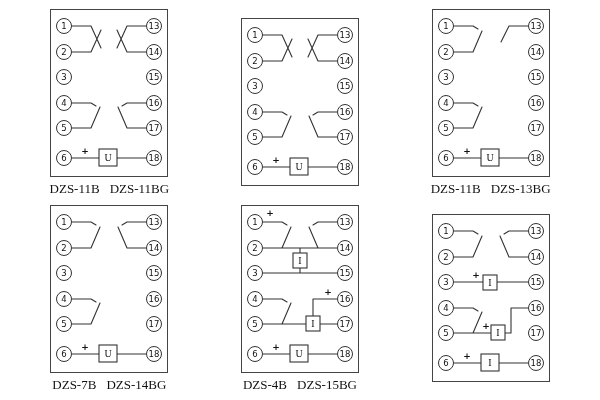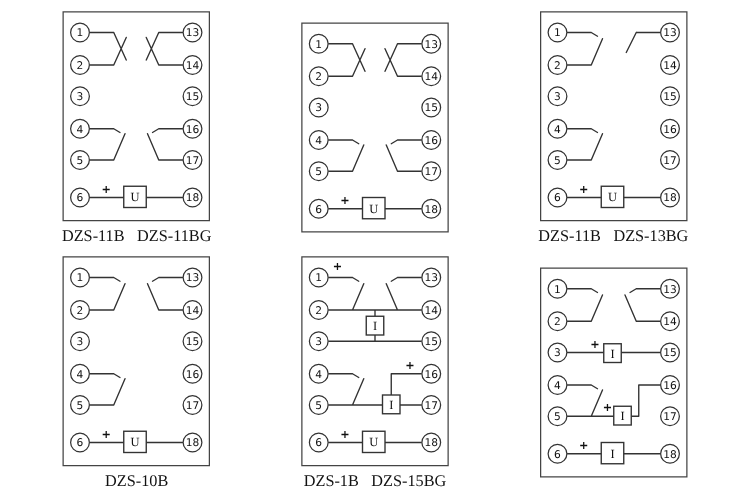--- a/index.html
+++ b/index.html
@@ -165,21 +165,22 @@
           <text class="tnum" x="105" y="72">15</text>
         <circle class="term" cx="105" cy="95" r="7.5"></circle>
           <text class="tnum" x="105" y="98">16</text>
         <circle class="term" cx="105" cy="120" r="7.5"></circle>
           <text class="tnum" x="105" y="123">17</text>
         <circle class="term" cx="105" cy="150" r="7.5"></circle>
           <text class="tnum" x="105" y="153">18</text>
       </g>
     </svg>
     <figcaption class="cap">
-      <span>DZS-10B</span>
+      <span>DZS-7B</span>
+      <span>DZS-14BG</span>
     </figcaption>
   </figure>
 
   <figure class="cell">
     <svg class="dia" width="120" height="170" viewBox="0 0 120 170">
       <rect class="box" x="1.5" y="1.5" width="117" height="167"></rect>
       <path class="wire" d="M23 18H42M23 44H42M42 44L51 23M42 18l5 3M97 18H78M97 44H78M78 44L69 23M78 18l-5 3M42 44H78M60 44V49M60 64V69M23 69H97M23 95H42M23 120H42M42 120L51 99M42 95l5 3M42 120H66M80 120H97M97 95H73M73 95V112M23 150H50M68 150H97"></path>
       <rect class="coil" x="53" y="49" width="14" height="15"></rect>
       <text class="clabel" x="60" y="60">I</text>
       <rect class="coil" x="66" y="112" width="14" height="15"></rect>
@@ -210,21 +211,21 @@
           <text class="tnum" x="105" y="72">15</text>
         <circle class="term" cx="105" cy="95" r="7.5"></circle>
           <text class="tnum" x="105" y="98">16</text>
         <circle class="term" cx="105" cy="120" r="7.5"></circle>
           <text class="tnum" x="105" y="123">17</text>
         <circle class="term" cx="105" cy="150" r="7.5"></circle>
           <text class="tnum" x="105" y="153">18</text>
       </g>
     </svg>
     <figcaption class="cap">
-      <span>DZS-1B</span>
+      <span>DZS-4B</span>
       <span>DZS-15BG</span>
     </figcaption>
   </figure>
 
   <figure class="cell">
     <svg class="dia" width="120" height="170" viewBox="0 0 120 170">
       <rect class="box" x="1.5" y="1.5" width="117" height="167"></rect>
       <path class="wire" d="M23 18H42M23 44H42M42 44L51 23M42 18l5 3M97 18H78M97 44H78M78 44L69 23M78 18l-5 3M23 69H52M66 69H97M23 95H42M23 120H42M42 120L51 99M42 95l5 3M42 120H60M74 120H80M80 95V120M80 95H97M23 150H50M68 150H97"></path>
       <rect class="coil" x="52" y="62" width="14" height="15"></rect>
       <text class="clabel" x="59" y="73">I</text>

